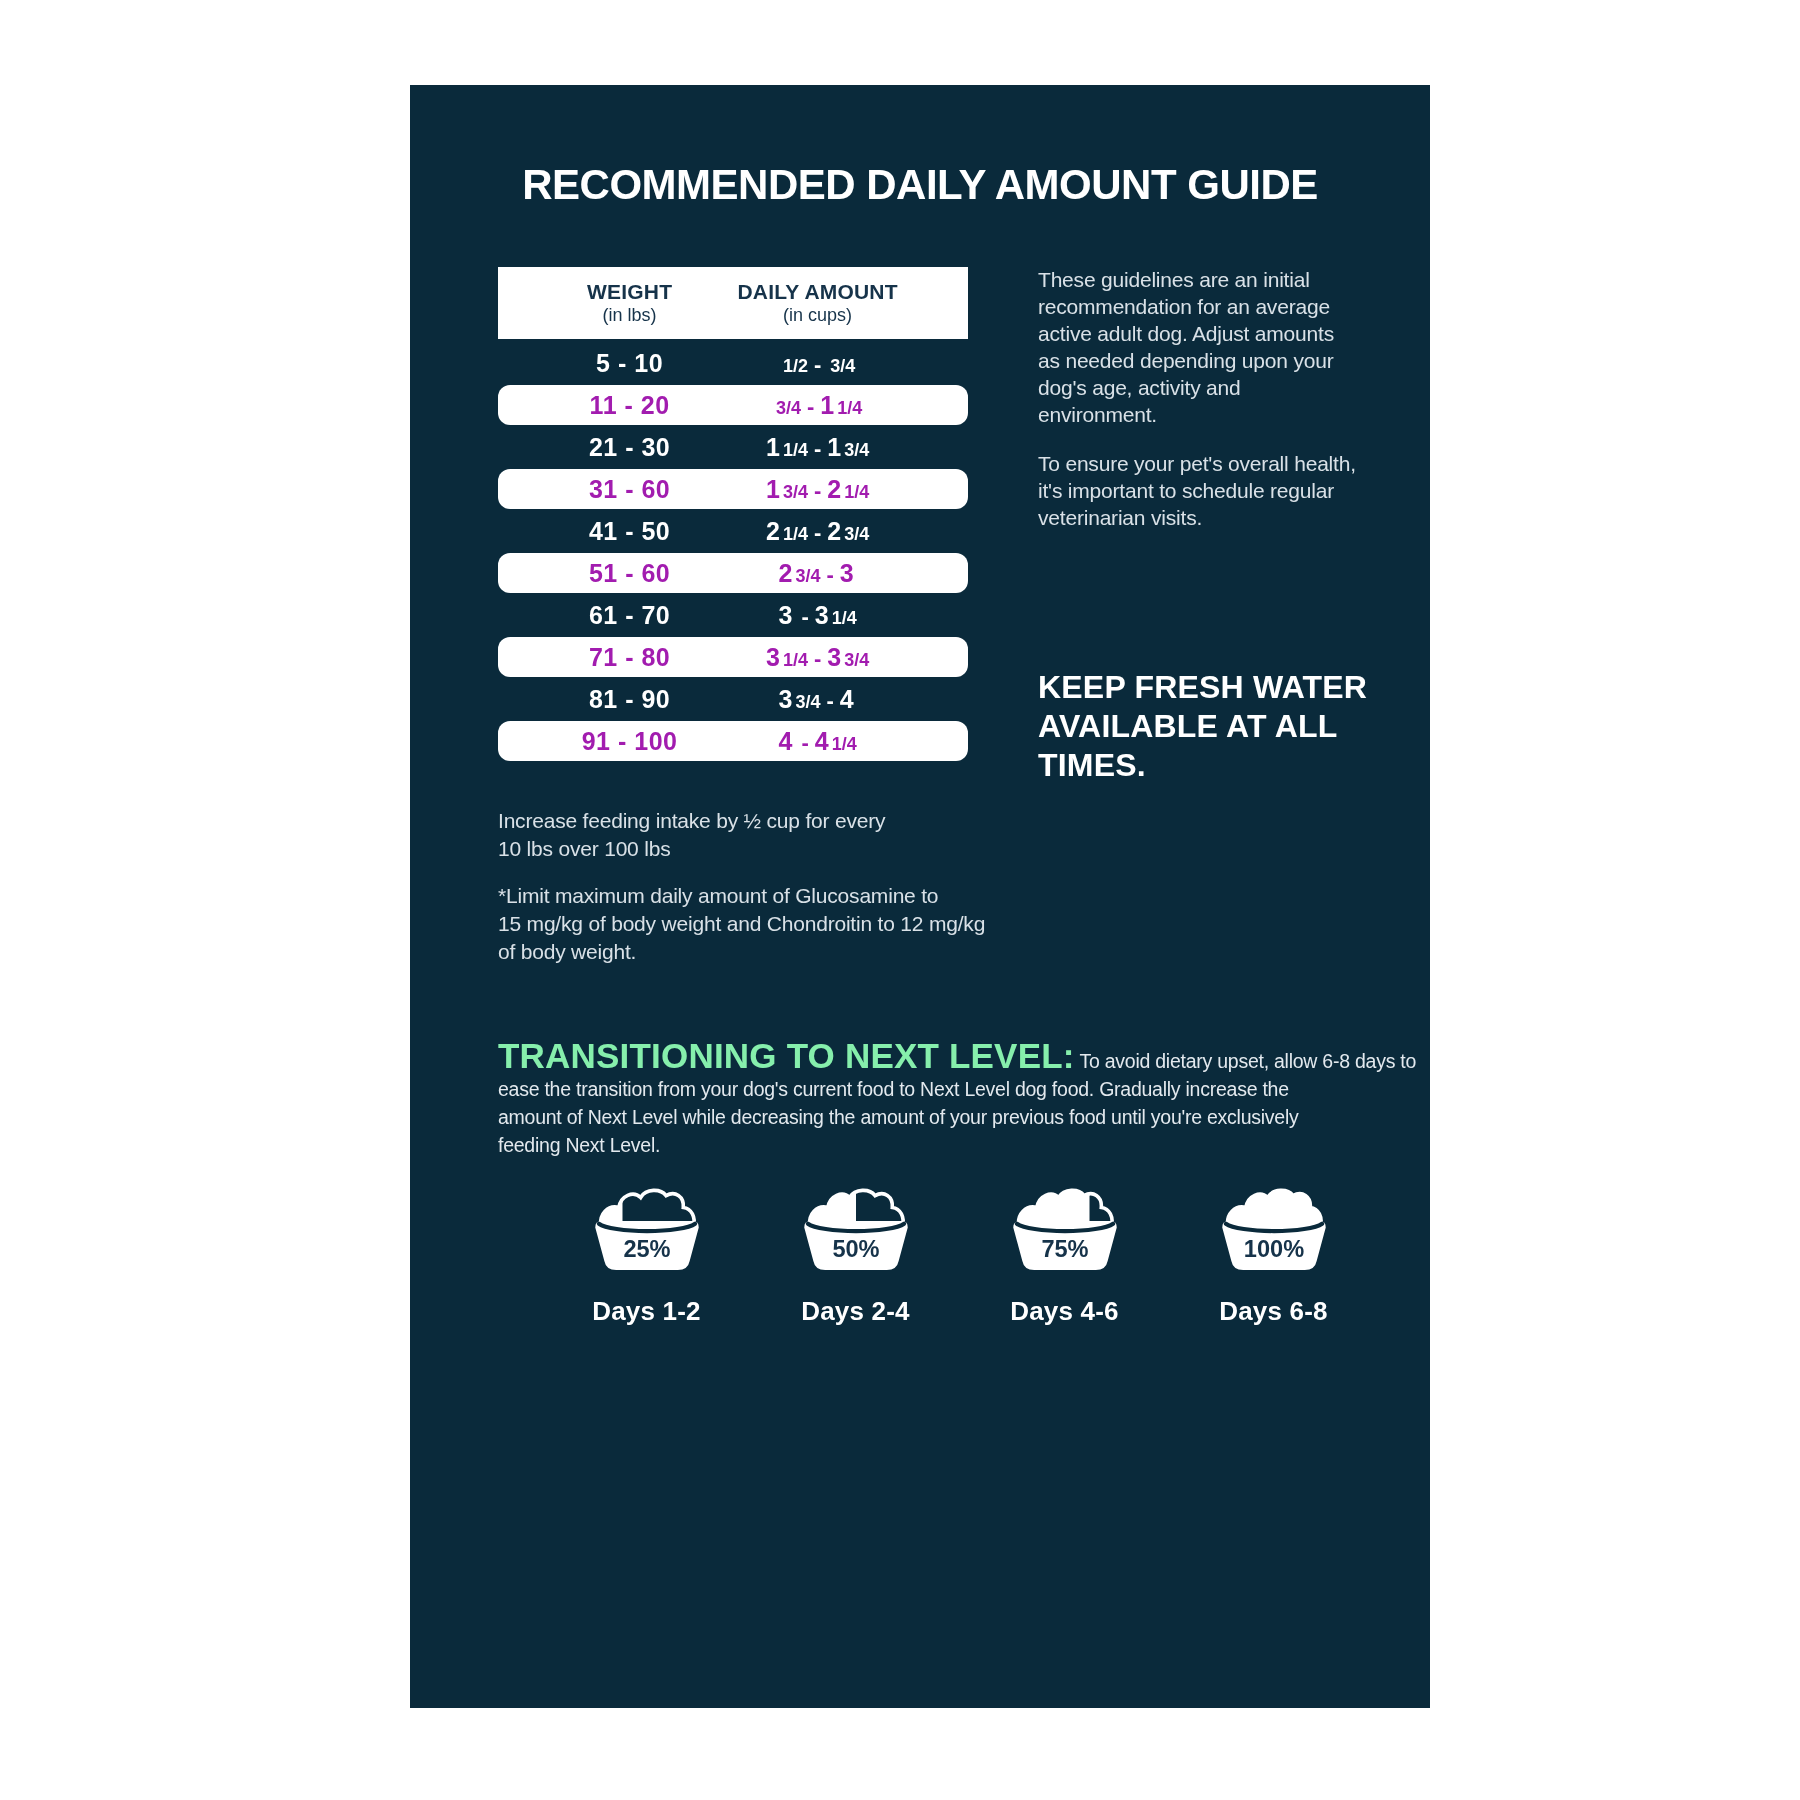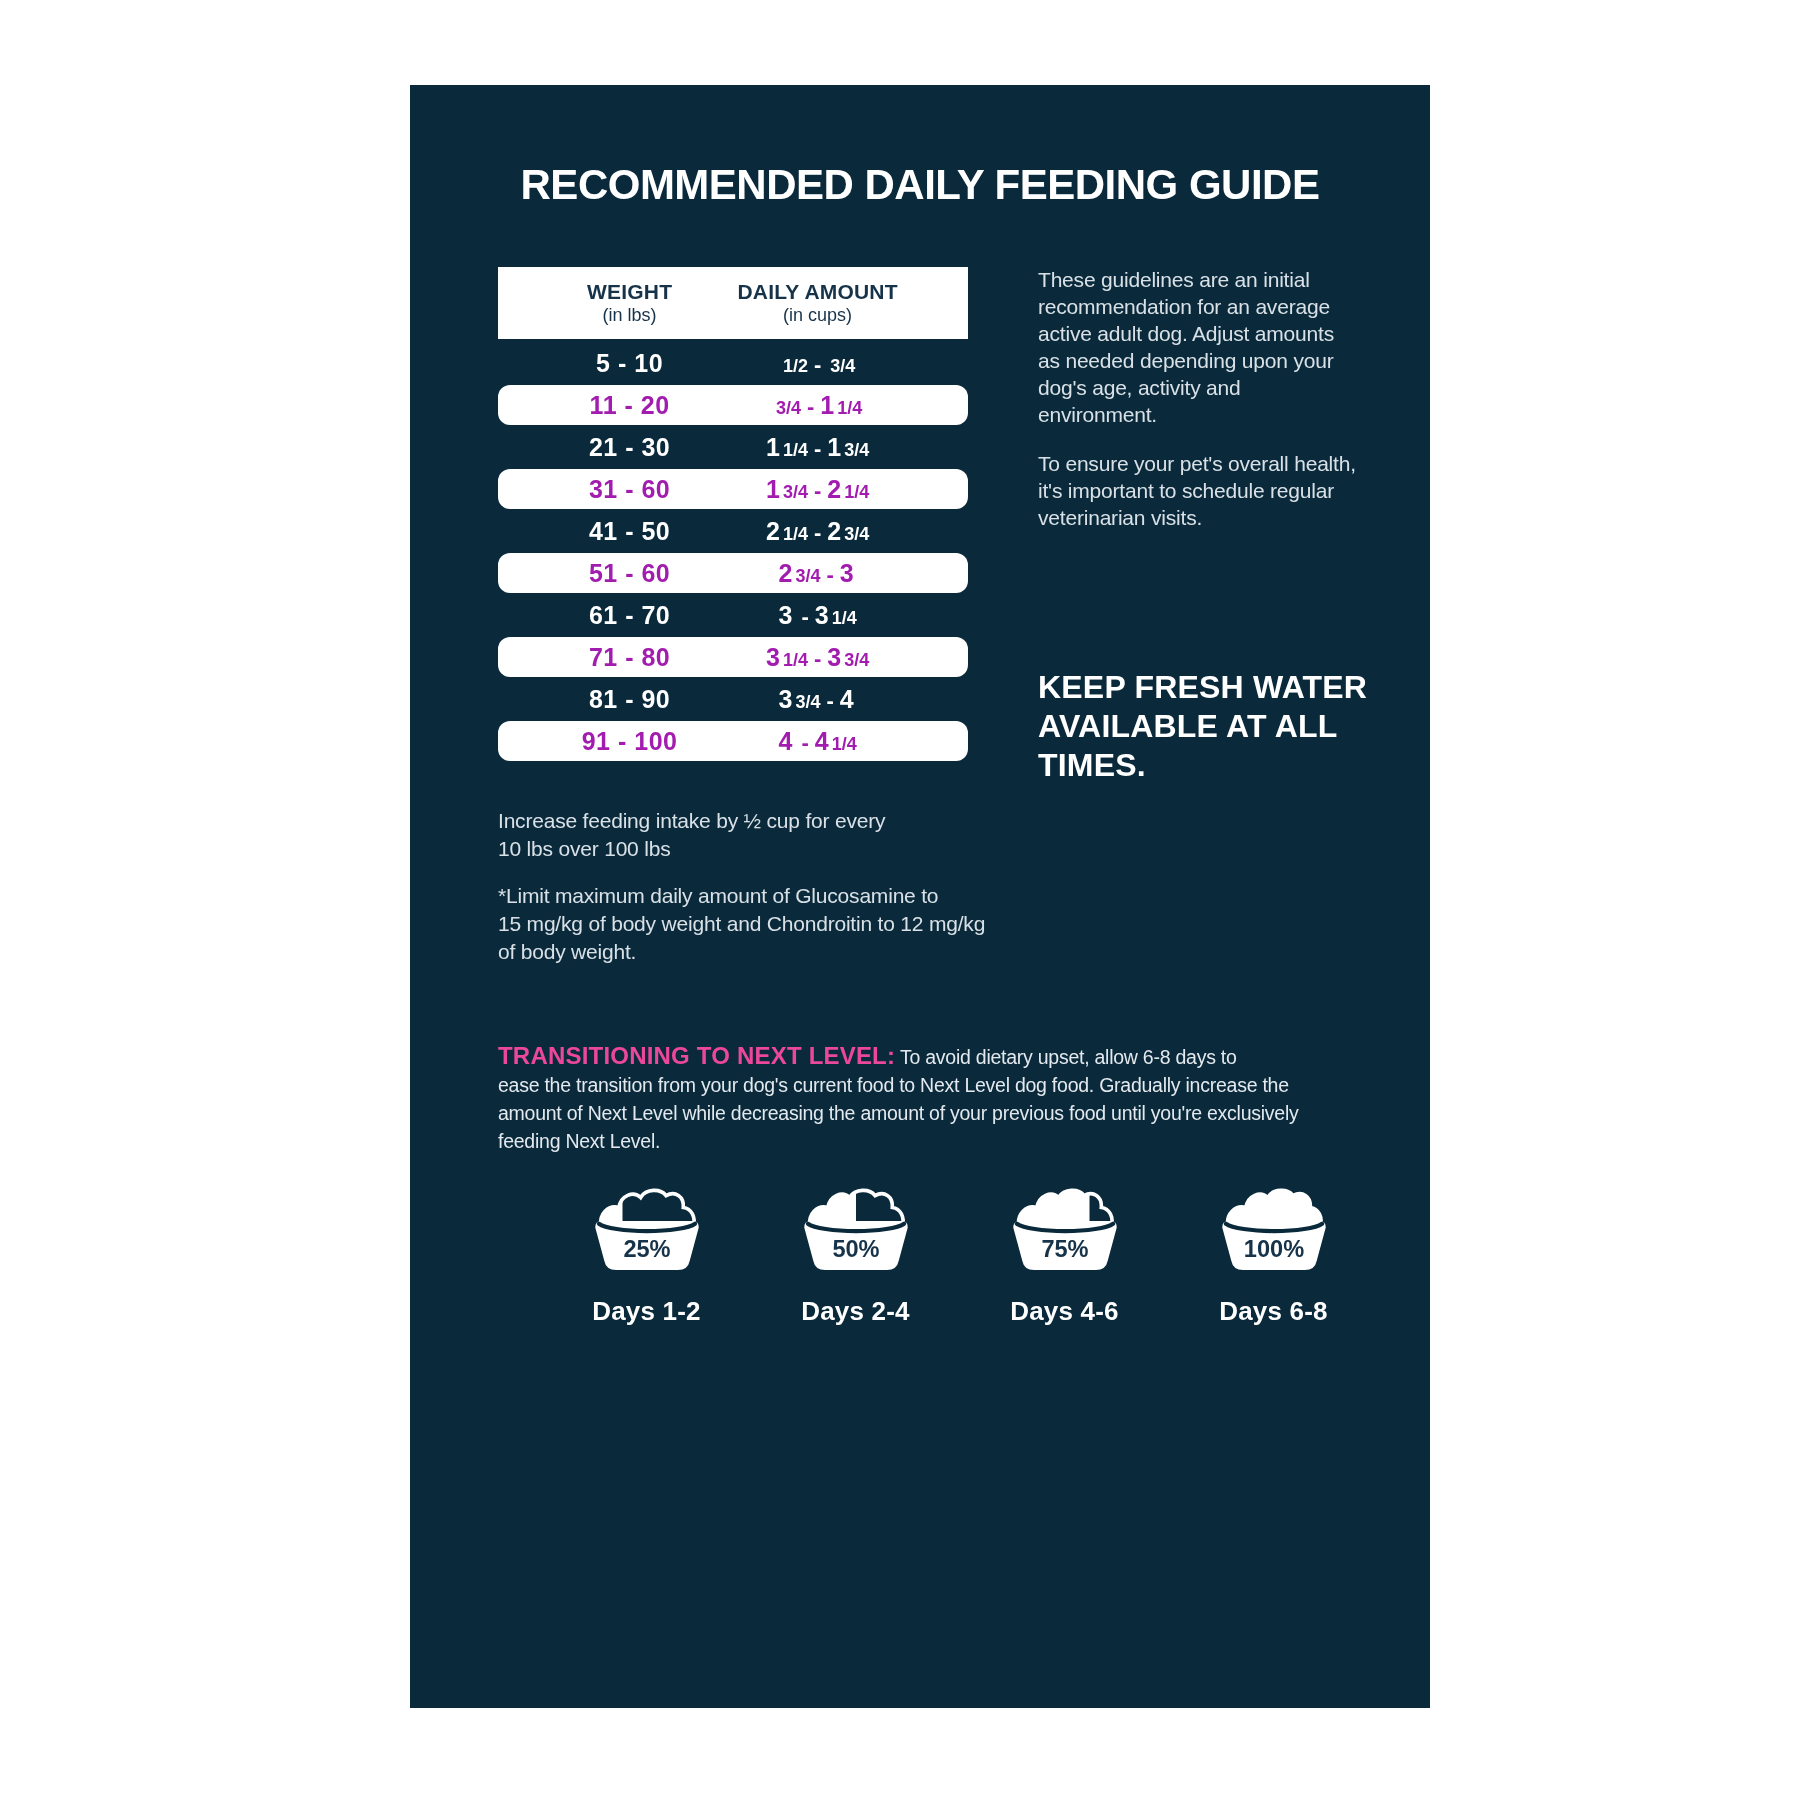--- a/index.html
+++ b/index.html
@@ -54,21 +54,21 @@
     white-space:pre-line;letter-spacing:-0.2px;
   }
   .fn1{top:722px;width:480px;}
   .fn2{top:797px;width:580px;}
   
   .transition{
     position:absolute;left:88px;top:957px;width:932px;
     color:#e3e9ee;font-size:19.5px;line-height:28px;letter-spacing:-0.25px;
   }
   .t-head{
-    font-size:24px;font-weight:bold;color:#ec4899;letter-spacing:0.2px;
+    font-size:35px;font-weight:bold;color:#86efac;letter-spacing:0.2px;
   }
   .t-body{white-space:pre-line;}
   
   .bowls{
     position:absolute;left:16px;top:1096px;width:100%;
     display:flex;justify-content:center;gap:91px;padding-left:24px;
   }
   .bowl{display:flex;flex-direction:column;align-items:center;}
   .bowl svg{display:block;}
   .mound-bg{fill:#0a2a3b;stroke:#ffffff;stroke-width:4;}
@@ -79,21 +79,21 @@
   .days{
     margin-top:24px;color:#ffffff;font-size:26px;font-weight:bold;
     text-align:right;letter-spacing:0.2px;
   }
 </style>
 </head>
 <body>
 
 <div class="panel">
 
-  <h1 class="title">RECOMMENDED DAILY FEEDING GUIDE</h1>
+  <h1 class="title">RECOMMENDED DAILY AMOUNT GUIDE</h1>
 
   <div class="ftable">
     <div class="thead">
       <div class="colw">
         <div class="h-title">WEIGHT</div>
         <div class="h-sub">(in lbs)</div>
       </div>
       <div class="cola">
         <div class="h-title">DAILY AMOUNT</div>
         <div class="h-sub">(in cups)</div>

